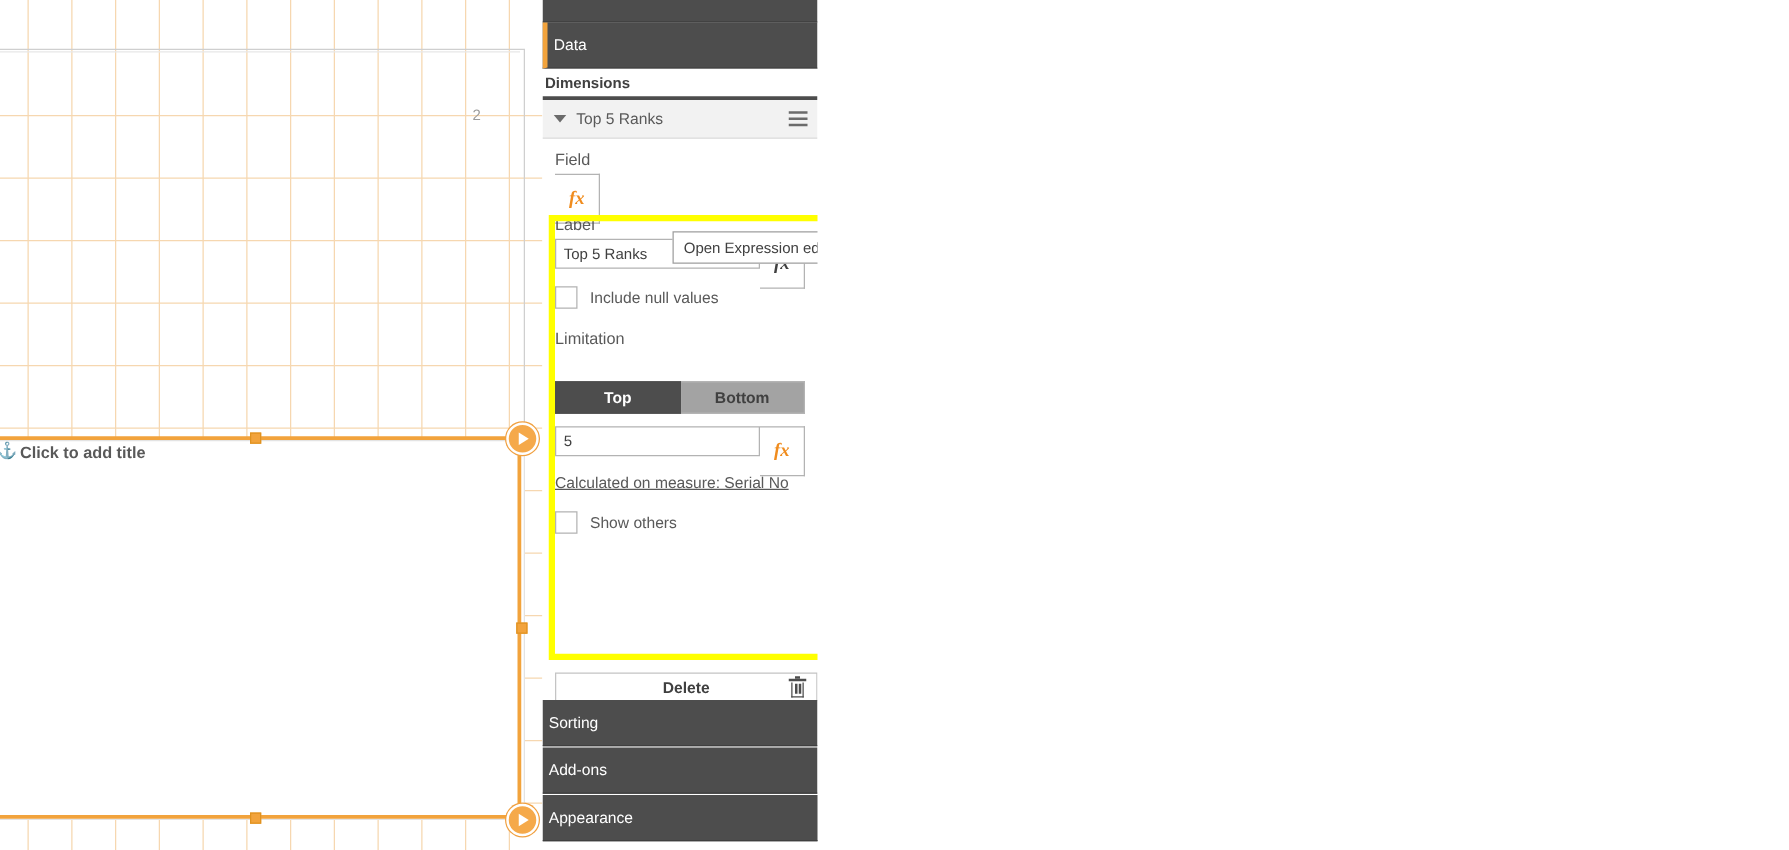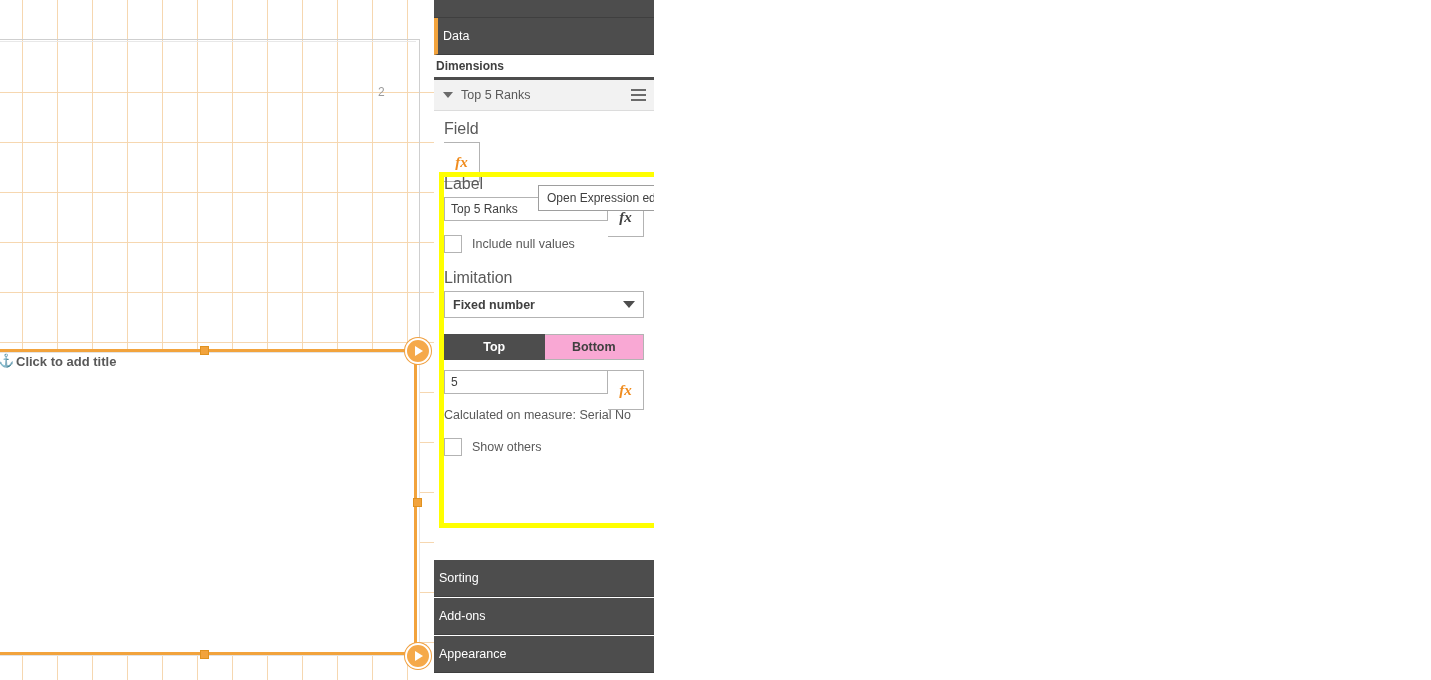--- a/index.html
+++ b/index.html
@@ -99,21 +99,21 @@
   }
   .caret-down{
     width:0;height:0;border-left:5px solid transparent;border-right:5px solid transparent;
     border-top:6px solid #6b6b6b;margin-right:8px;
   }
   .burger{margin-left:auto;display:flex;flex-direction:column;gap:3px;}
   .burger i{display:block;width:15px;height:2px;background:#6b6b6b;}
 
   .pp-body{padding:0 10px 0 10px;position:relative;}
   .fld-label{
-    color:#595959;font-size:16px;margin:9px 0 4px 0;
+    color:#595959;font-size:13px;margin:9px 0 4px 0;
   }
   .input-row{display:flex;height:24px;}
   .txt-input{
     flex:1;border:1px solid #b3b3b3;background:#ffffff;
     display:flex;align-items:center;padding:0 6px;
     font-size:12px;color:#404040;box-sizing:border-box;
     height:24px;overflow:hidden;white-space:nowrap;
   }
   .txt-input.error{background:#e02020;border-color:#e02020;color:#ffffff;}
   .fx-btn{
@@ -146,30 +146,30 @@
     height:27px;border:1px solid #b3b3b3;background:#ffffff;
     display:flex;align-items:center;padding:0 8px;
     font-size:12.5px;font-weight:bold;color:#404040;box-sizing:border-box;
   }
   .select-caret{
     margin-left:auto;width:0;height:0;
     border-left:6px solid transparent;border-right:6px solid transparent;
     border-top:7px solid #4d4d4d;
   }
 
-  .seg{display:flex;height:26px;margin-top:16px;}
+  .seg{display:flex;height:26px;margin-top:27px;}
   .seg-btn{
     flex:1;border:1px solid #b3b3b3;box-sizing:border-box;
     display:flex;align-items:center;justify-content:center;
-    font-size:12.5px;font-weight:bold;color:#404040;background:#f9a8d4;
+    font-size:12.5px;font-weight:bold;color:#404040;background:#a3a3a3;
   }
   .seg-btn + .seg-btn{border-left:none;}
   .seg-btn.on{background:#4d4d4d;color:#ffffff;border-color:#4d4d4d;}
 
-  .calc-note{color:#595959;font-size:12.5px;margin-top:14px;}
+  .calc-note{color:#595959;font-size:12.5px;margin-top:14px;text-decoration:underline;}
 
   .delete-row{
     position:absolute;left:10px;top:538px;width:210px;height:23px;
     border:1px solid #c4c4c4;background:#ffffff;box-sizing:border-box;
     display:flex;align-items:center;justify-content:center;
     font-size:12.5px;font-weight:bold;color:#404040;
   }
   .trash{
     position:absolute;right:8px;top:3px;width:14px;height:16px;
   }
@@ -275,24 +275,20 @@
       <div class="txt-input">Top 5 Ranks</div>
       <div class="fx-btn">fx</div>
     </div>
 
     <div class="chk-row">
       <span class="chk"></span>
       <span class="chk-lbl">Include null values</span>
     </div>
 
     <div class="fld-label" style="margin-top:16px;">Limitation</div>
-    <div class="select-row">
-      <span>Fixed number</span>
-      <span class="select-caret"></span>
-    </div>
 
     <div class="seg">
       <div class="seg-btn on">Top</div>
       <div class="seg-btn">Bottom</div>
     </div>
 
     <div class="input-row" style="margin-top:10px;">
       <div class="txt-input">5</div>
       <div class="fx-btn accent">fx</div>
     </div>
@@ -301,20 +297,28 @@
 
     <div class="chk-row" style="margin-top:16px;">
       <span class="chk"></span>
       <span class="chk-lbl">Show others</span>
     </div>
   </div>
 
   <div class="hl-box"></div>
   <div class="tooltip">Open Expression edit</div>
 
+  <div class="delete-row">
+    <span>Delete</span>
+    <span class="trash">
+      <span class="hdl"></span>
+        <span class="lid"></span>
+        <span class="can"></span>
+    </span>
+  </div>
 
   <div class="pp-acc-row" style="position:absolute;left:0;top:560px;width:220px;">
     <span>Sorting</span>
   </div>
   <div class="pp-acc-row" style="position:absolute;left:0;top:598px;width:220px;">
     <span>Add-ons</span>
   </div>
   <div class="pp-acc-row" style="position:absolute;left:0;top:636px;width:256px;height:37px;">
     <span>Appearance</span>
   </div>

